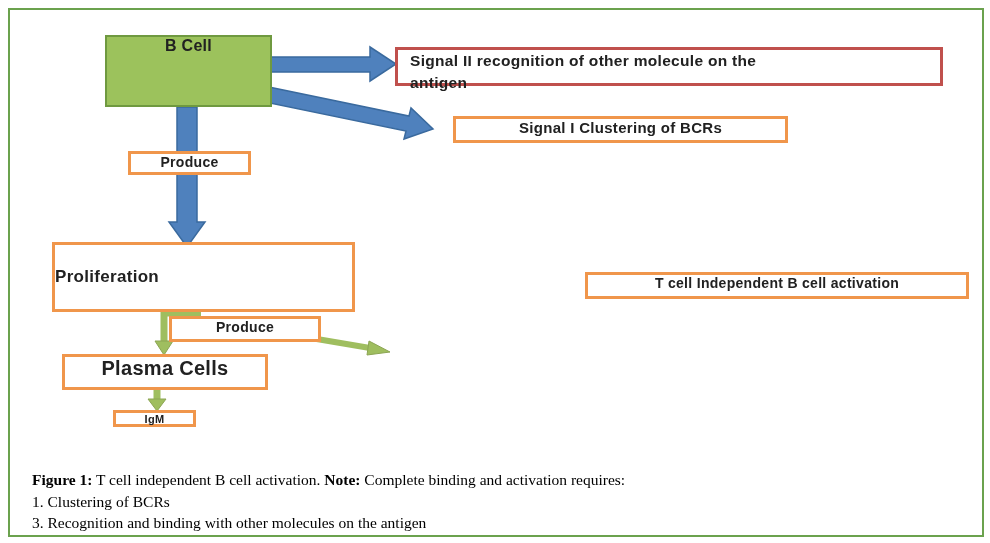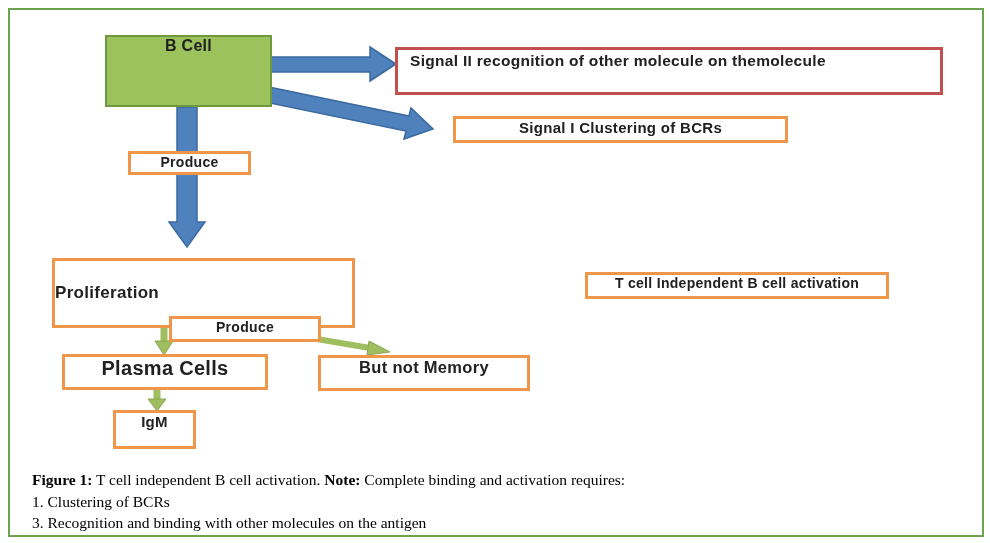--- a/index.html
+++ b/index.html
@@ -41,72 +41,71 @@
     box-sizing: border-box;
     text-align: center;
   }
   .node-b-cell {
     left: 105px; top: 35px; width: 167px; height: 72px;
     background: var(--cell-fill, #9CC25C);
     border: 2px solid var(--cell-border, #6F9940);
     font-size: 16px;
   }
   .node-signal2 {
-    left: 395px; top: 47px; width: 548px; height: 48px;
+    left: 395px; top: 47px; width: 548px; height: 39px;
     border: 3px solid var(--box-red, #C0504D);
     font-size: 15.5px;
     line-height: 22px;
     justify-content: flex-start;
     text-align: left;
     padding-left: 12px;
-    flex-direction: row;
+    flex-direction: column;
     align-items: flex-start;
   }
   .node-signal1 {
     left: 433px; top: 116px; width: 335px; height: 27px;
     border: 3px solid var(--box-orange, #F0964B);
     font-size: 15px;
     margin-left: 20px;
   }
   .node-produce1 {
     left: 128px; top: 151px; width: 123px; height: 24px;
     border: 3px solid var(--box-orange, #F0964B);
     font-size: 14px;
   }
   .node-proliferation {
     left: 52px; top: 242px; width: 303px; height: 70px;
     border: 3px solid var(--box-orange, #F0964B);
     font-size: 17px;
     flex-direction: column;
     justify-content: center;
     gap: 9px;
-    margin-top: 16px;
   }
   .node-produce2 {
     left: 169px; top: 316px; width: 152px; height: 26px;
     border: 3px solid var(--box-orange, #F0964B);
     font-size: 14px;
   }
   .node-plasma {
     left: 62px; top: 354px; width: 206px; height: 36px;
     border: 3px solid var(--box-orange, #F0964B);
     font-size: 20px;
   }
   .node-butnot {
     left: 318px; top: 355px; width: 212px; height: 36px;
     border: 3px solid var(--box-orange, #F0964B);
     font-size: 16.5px;
   }
   .node-igm {
-    left: 113px; top: 410px; width: 83px; height: 39px;
+    left: 113px; top: 410px; width: 83px; height: 17px;
     border: 3px solid var(--box-orange, #F0964B);
-    font-size: 15px;
+    font-size: 11px;
   }
   .node-tcell {
-    left: 585px; top: 272px; width: 304px; height: 27px;
+    left: 585px; top: 272px; width: 384px; height: 27px;
     border: 3px solid var(--box-orange, #F0964B);
     font-size: 14px;
   }
   .caption {
     position: absolute;
     left: 32px; top: 461px;
     width: 720px;
     z-index: 2;
     font-family: "Liberation Serif", serif;
     font-size: 15.5px;
@@ -136,21 +135,21 @@
     <line class="arrow-green-line" x1="157" y1="389" x2="157" y2="400" stroke-width="7"></line>
     <polygon class="arrow-green-head" points="148,399 166,399 157,411"></polygon>
   </svg>
 
   <div class="node node-b-cell">
     <span>B Cell</span>
   </div>
 
   <div class="node node-signal2">
     <span>Signal II recognition of other molecule on the</span>
-    <span>molecule</span>
+    <span>antigen</span>
   </div>
 
   <div class="node node-signal1">
     <span>Signal I Clustering of BCRs</span>
   </div>
 
   <div class="node node-produce1">
     <span>Produce</span>
   </div>
 
@@ -159,23 +158,20 @@
   </div>
 
   <div class="node node-produce2">
     <span>Produce</span>
   </div>
 
   <div class="node node-plasma">
     <span>Plasma Cells</span>
   </div>
 
-  <div class="node node-butnot">
-    <span>But not Memory</span>
-  </div>
 
   <div class="node node-igm">
     <span>IgM</span>
   </div>
 
   <div class="node node-tcell">
     <span>T cell Independent B cell activation</span>
   </div>
 
   <div class="caption">

